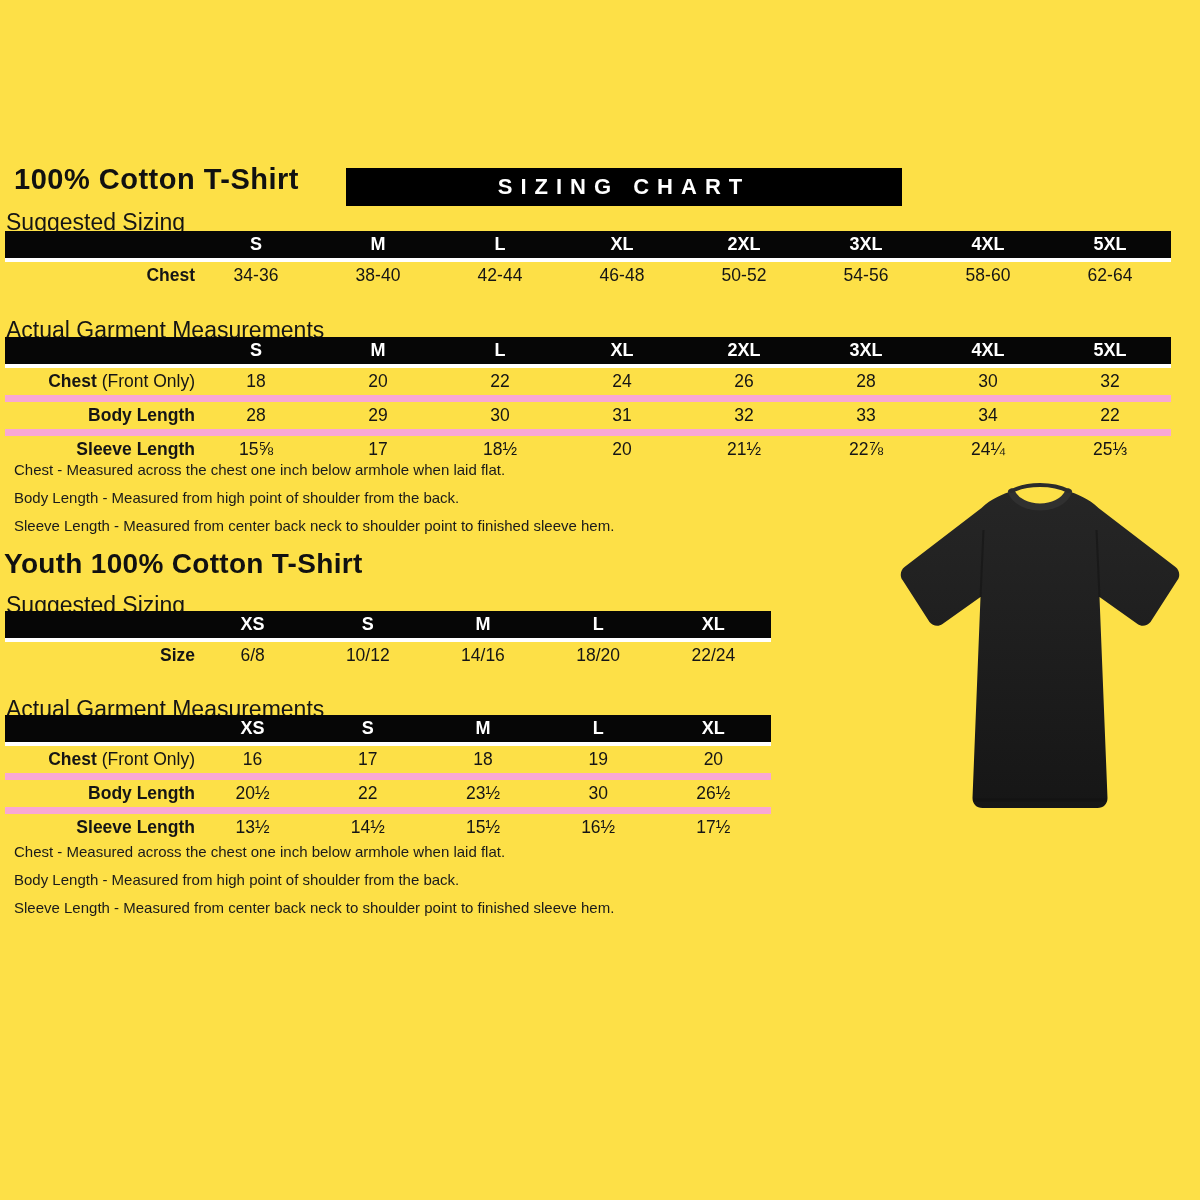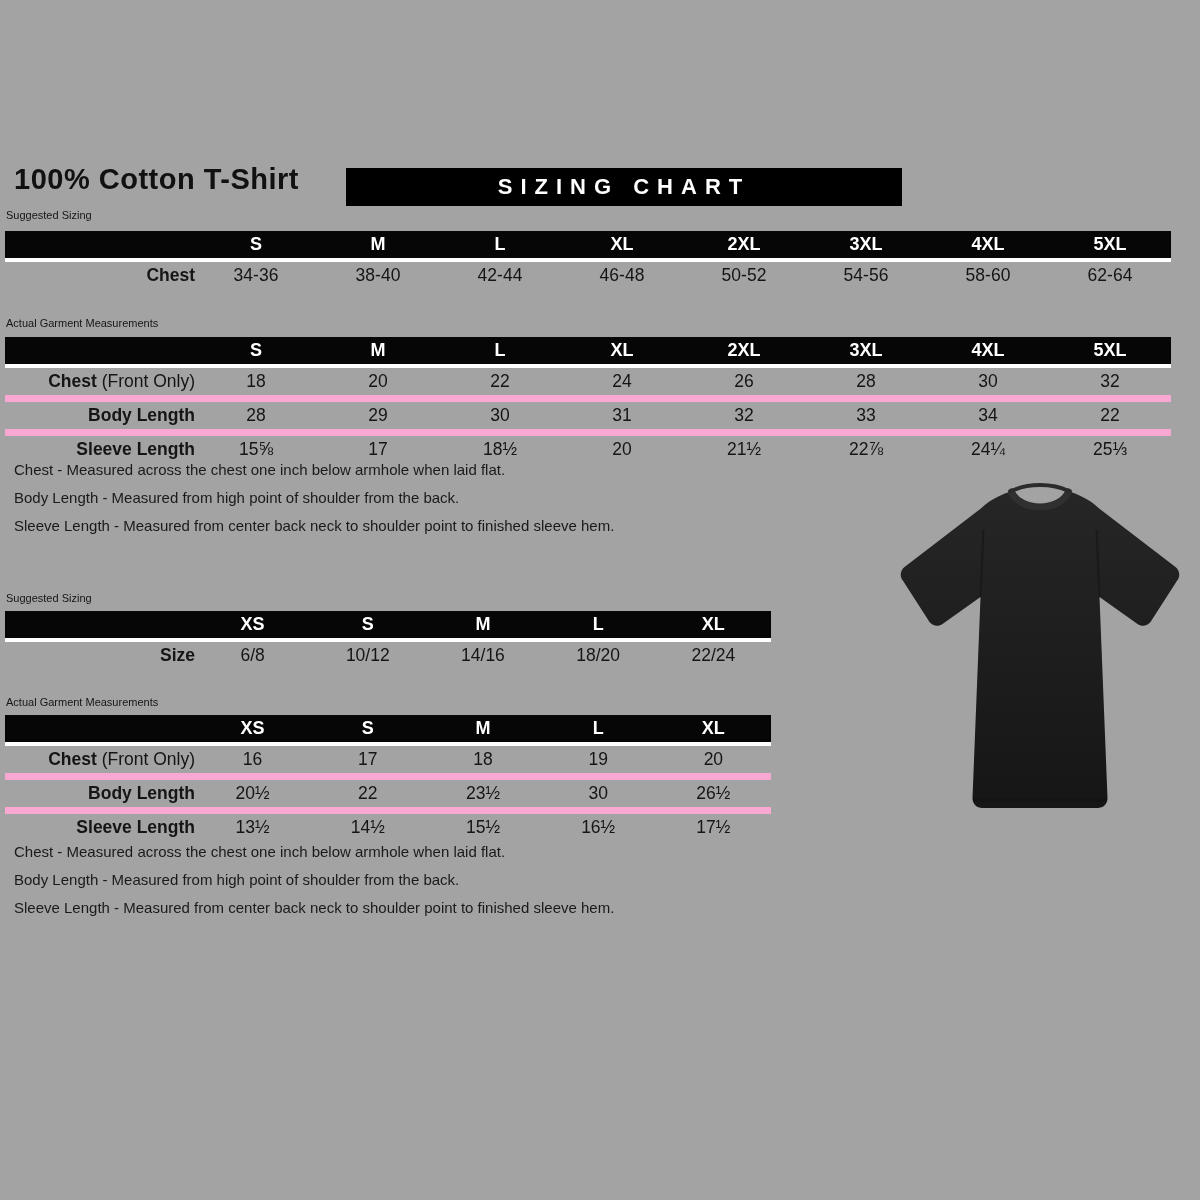--- a/index.html
+++ b/index.html
@@ -1,24 +1,24 @@
 <!DOCTYPE html>
 <html><head>
 <meta charset="utf-8">
 <style>
   html,body{margin:0;padding:0;background:#ffffff;}
   body{font-family:"Liberation Sans", sans-serif; color:#111;}
-  .canvas{position:relative;width:1200px;height:1200px;background:#a3a3a3;overflow:hidden;}
+  .canvas{position:relative;width:1200px;height:1200px;background:#fde047;overflow:hidden;}
 
   .adult-title{position:absolute;left:14px;top:163px;font-size:29px;font-weight:bold;letter-spacing:.5px;}
   .banner{position:absolute;left:346px;top:168px;width:556px;height:38px;background:#000;
           display:flex;align-items:center;justify-content:center;}
   .banner span{color:#fff;font-size:22px;font-weight:bold;letter-spacing:8px;}
 
-  .section-heading{position:absolute;font-size:11px;color:#151515;text-align:center;}
+  .section-heading{position:absolute;font-size:23px;color:#151515;text-align:center;}
   .sh-a1{left:6px;top:209px;}
   .sh-a2{left:6px;top:317px;}
   .sh-y1{left:6px;top:592px;}
   .sh-y2{left:6px;top:696px;}
 
   table.size-table{position:absolute;border-collapse:collapse;table-layout:fixed;
                    font-size:17.5px;color:#151515;}
   .tbl-adult-suggested{left:5px;top:231px;width:1166px;}
   .tbl-adult-measure  {left:5px;top:337px;width:1166px;}
   .tbl-youth-suggested{left:5px;top:611px;width:766px;}
@@ -158,20 +158,21 @@
         </tr>
       </tbody>
     </table>
 
   <div class="notes notes-adult">
       <div class="note-line">Chest - Measured across the chest one inch below armhole when laid flat.</div>
       <div class="note-line">Body Length - Measured from high point of shoulder from the back.</div>
       <div class="note-line">Sleeve Length - Measured from center back neck to shoulder point to finished sleeve hem.</div>
     </div>
 
+  <div class="youth-title">Youth 100% Cotton T-Shirt</div>
 
   <div class="section-heading sh-y1">Suggested Sizing</div>
   <table class="size-table tbl-youth-suggested">
       <colgroup>
         <col class="labelcol">
         <col>
         <col>
         <col>
         <col>
         <col>

